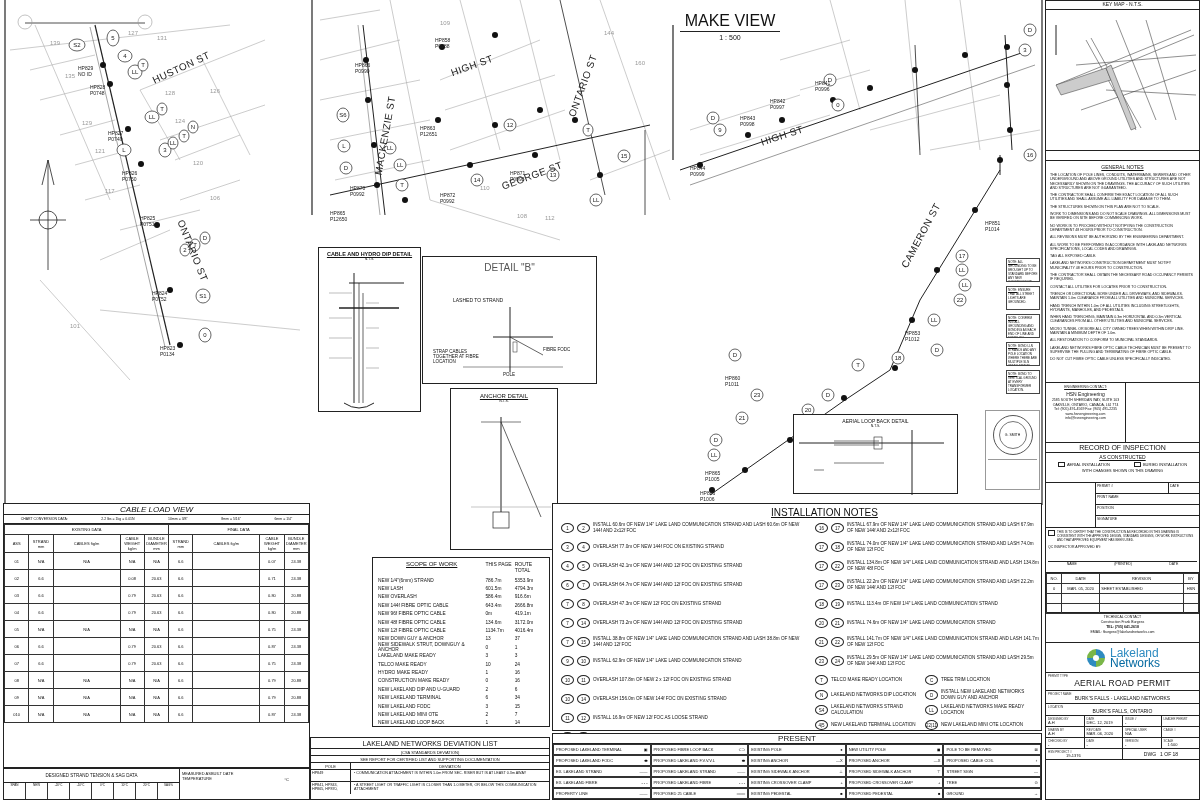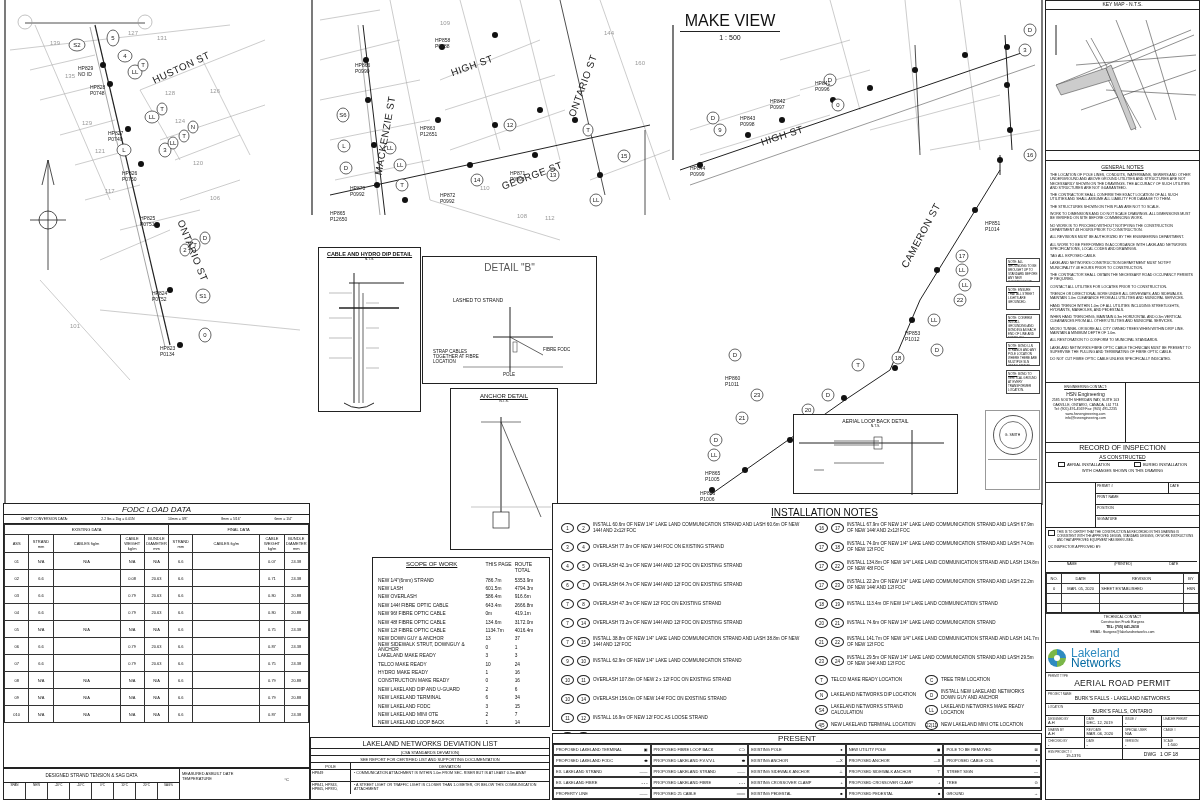--- a/index.html
+++ b/index.html
@@ -402,21 +402,21 @@
   <div style="border:1.5px solid #444;height:24px;margin-bottom:4px;font-size:3px;padding:1px;overflow:hidden;"><span style="text-decoration:underline">NOTE:</span> <span>ALL GROUNDING TO BE BROUGHT UP TO STANDARD BEFORE ANY NEW CONSTRUCTION BEGINS.</span></div>
   <div style="border:1.5px solid #444;height:24px;margin-bottom:4px;font-size:3px;padding:1px;overflow:hidden;"><span style="text-decoration:underline">NOTE:</span> <span>ENSURE THAT ALL STREET LIGHTS ARE GROUNDED.</span></div>
   <div style="border:1.5px solid #444;height:24px;margin-bottom:4px;font-size:3px;padding:1px;overflow:hidden;"><span style="text-decoration:underline">NOTE:</span> <span>CONFIRM INSTALL GROUNDING AND BONDING AS EACH END OF LINE AND EVERY 300m.</span></div>
   <div style="border:1.5px solid #444;height:24px;margin-bottom:4px;font-size:3px;padding:1px;overflow:hidden;"><span style="text-decoration:underline">NOTE:</span> <span>BOND LLN STRANDS AND ANY POLE LOCATION WHERE THERE ARE MULTIPLE SLN ATTACHMENTS.</span></div>
   <div style="border:1.5px solid #444;height:24px;font-size:3px;padding:1px;overflow:hidden;"><span style="text-decoration:underline">NOTE:</span> <span>BOND TO VERTICAL GROUND AT EVERY TRANSFORMER LOCATION.</span></div>
 </div>
 
 <div class="abs" style="left:1006px;top:258px;width:36px;"></div>
 
 <div class="box" style="left:3px;top:503px;width:307px;height:265px;border-width:1.5px;">
-  <div style="font-size:8px;font-style:italic;text-align:center;border-bottom:1px solid #222;height:11px;line-height:11px;">FODC LOAD DATA</div>
+  <div style="font-size:8px;font-style:italic;text-align:center;border-bottom:1px solid #222;height:11px;line-height:11px;">CABLE LOAD VIEW</div>
   <div style="display:flex;font-size:3.5px;border-bottom:1px solid #222;height:9px;align-items:center;justify-content:space-around;">
     <span>CHART CONVERSION DATA:</span>
     <span>2.2 lbs = 1kg = 0.01N</span>
     <span>10mm = 3/8"</span>
     <span>8mm = 5/16"</span>
     <span>6mm = 1/4"</span>
   </div>
   <table>
     <tbody>
         <tr>
@@ -1078,21 +1078,21 @@
       </table>
   </div>
 
   <div class="tb-row" style="height:30px;text-align:center;font-size:3.5px;padding-top:2px;line-height:5px;">
     <div>TECHNICAL CONTACT</div>
     <div>Construction Frank Burgess</div>
     <div style="font-weight:bold;">TEL: (705) 641-2618</div>
     <div>EMAIL: fburgess@lakelandnetworks.com</div>
   </div>
 
-  <div class="tb-row" style="height:30px;display:flex;align-items:center;justify-content:flex-start;">
+  <div class="tb-row" style="height:30px;display:flex;align-items:center;justify-content:center;">
     <svg width="22" height="22" style="position:relative">
       <path d="M11 2 A9 9 0 0 1 20 11 L11 11 Z" fill="#2e8bc0"></path>
       <path d="M20 11 A9 9 0 0 1 11 20 L11 11 Z" fill="#7ab648"></path>
       <path d="M11 20 A9 9 0 0 1 2 11 L11 11 Z" fill="#2e8bc0"></path>
       <path d="M2 11 A9 9 0 0 1 11 2 L11 11 Z" fill="#7ab648"></path>
       <circle cx="11" cy="11" r="3" fill="#fff"></circle>
     </svg>
     <div style="margin-left:3px;line-height:10px;">
       <div style="font-size:12px;color:#2e8bc0;">Lakeland</div>
       <div style="font-size:12px;color:#0369a1;">Networks</div>

